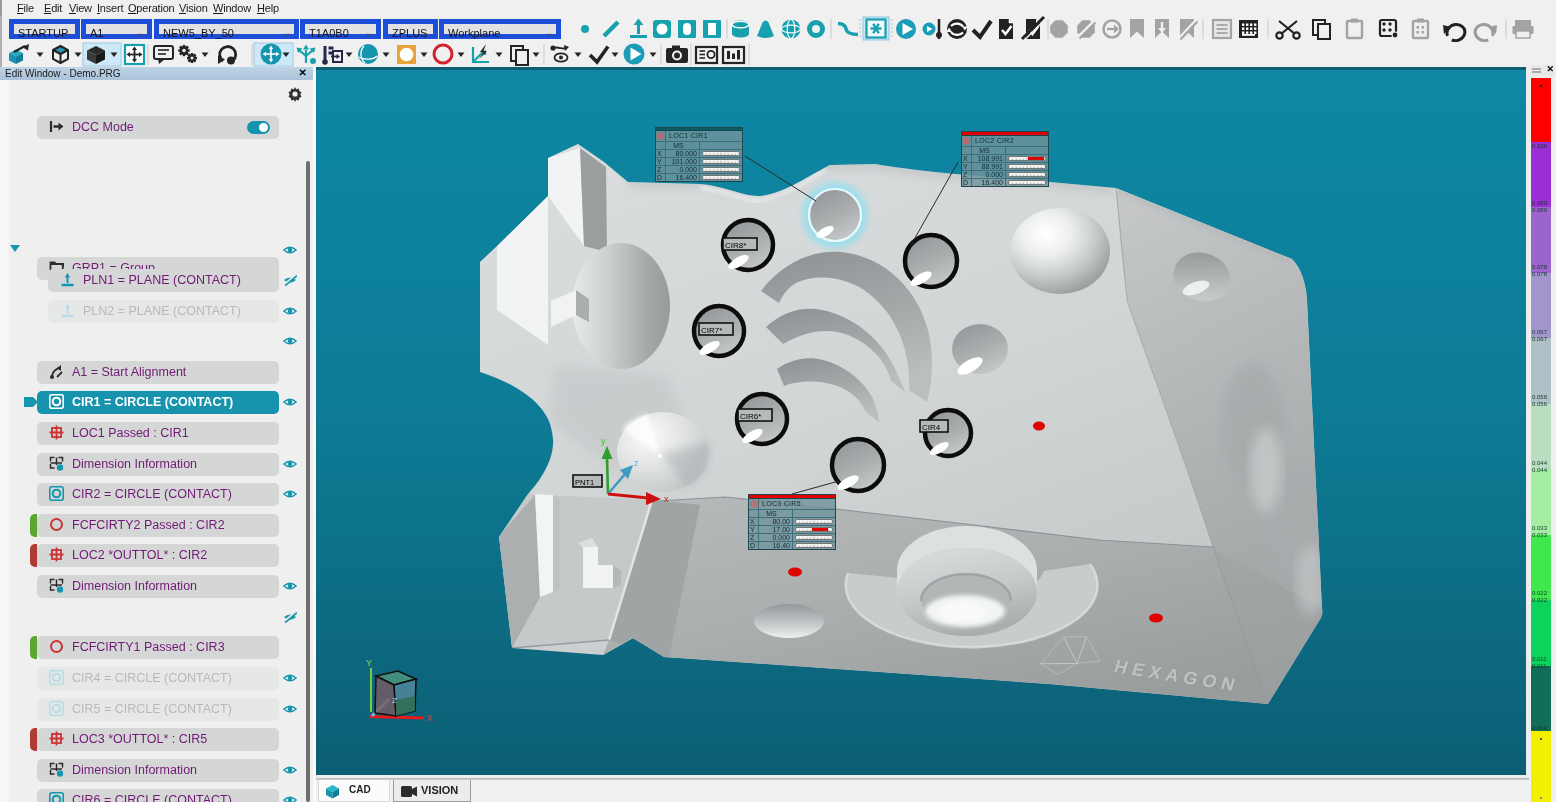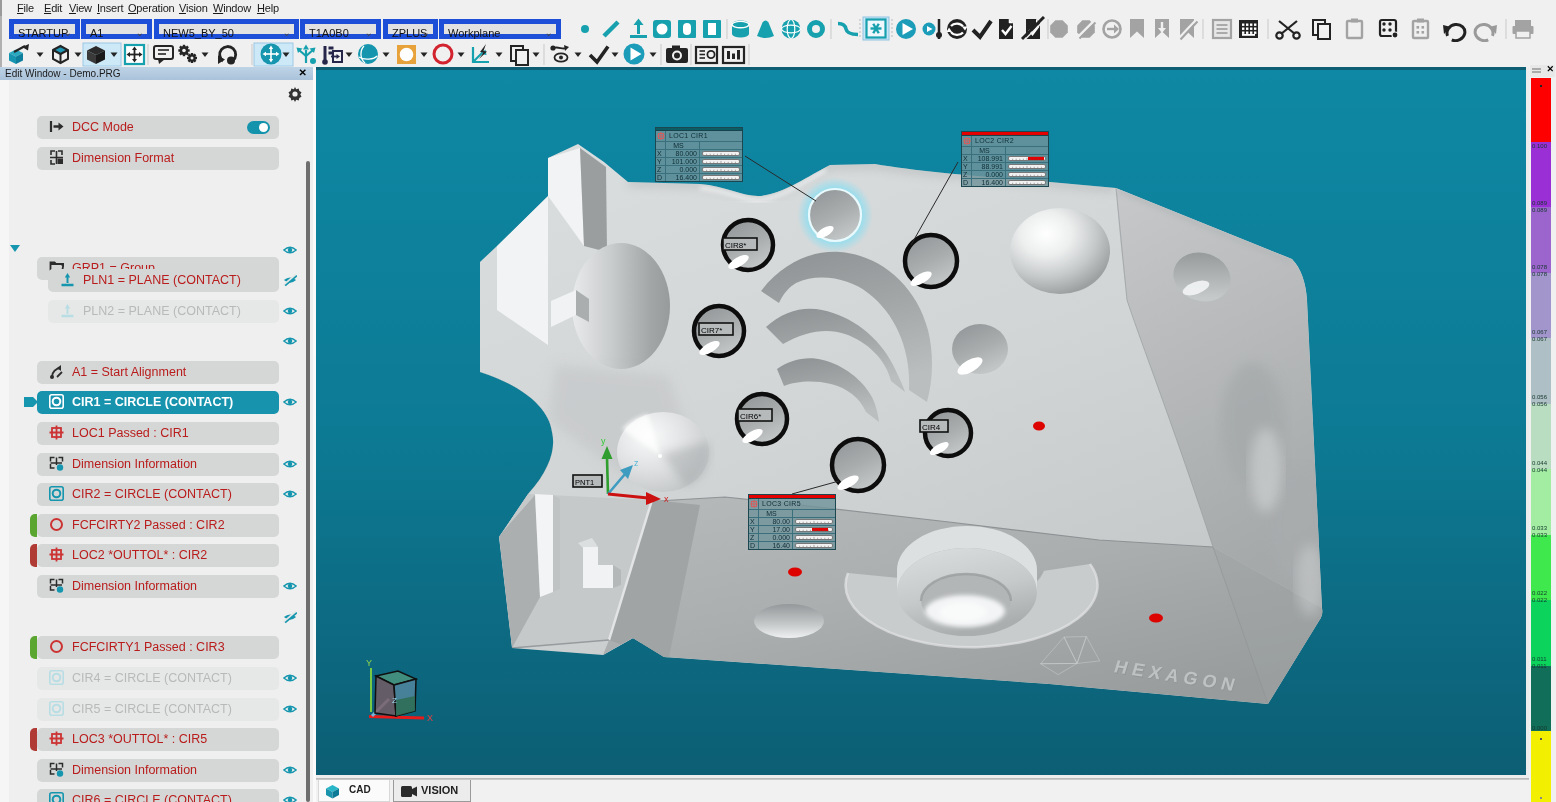--- a/index.html
+++ b/index.html
@@ -8,21 +8,21 @@
 #menubar span{position:absolute;top:2px}
 #menubar u{text-decoration:underline}
 #tb1{position:absolute;left:0;top:16px;width:1556px;height:26px;background:#f0f0f0;border-left:2px solid #b0b0b0}
 .combo{position:absolute;top:3px;height:20px;background:#e2e2e2;border:5px solid #1d4ed8;font-size:11px;color:#111;line-height:18px;padding-left:4px}
 .combo i{position:absolute;right:3px;top:0px;font-style:normal;color:#444;font-size:10px}
 #tb2{position:absolute;left:0;top:42px;width:1556px;height:25px;background:#f0f0f0;border-left:2px solid #b0b0b0}
 #panel{position:absolute;left:0;top:67px;width:364px;height:735px;background:#efefef;overflow:hidden}
 #ptitle{position:absolute;left:0;top:0;width:313px;height:13px;background:linear-gradient(#bed3e6,#aac3da);font-size:10px;color:#1a1a1a;padding:1px 0 0 5px}
 #ptitle b{font-weight:normal}
 .px{position:absolute;right:6px;top:0px;font-size:10px;color:#000;font-weight:bold}
-.row{position:absolute;left:37px;width:242px;height:23px;background:#d5d7d6;border-radius:5px;font-size:12.5px;color:#b91c1c;line-height:23px;white-space:nowrap;overflow:hidden}
+.row{position:absolute;left:37px;width:242px;height:23px;background:#d5d7d6;border-radius:5px;font-size:12.5px;color:#701a75;line-height:23px;white-space:nowrap;overflow:hidden}
 .row .ic{display:inline-block;width:15px;height:15px;vertical-align:-3px;margin:0 8px 0 12px}
 .row.ind{left:48px;width:231px}
 .row.dis{background:#e6e8e7;color:#b8bab9}
 .row.sel{background:#1793ae;color:#fff;font-weight:bold}
 .eye{position:absolute;left:283px;width:14px;height:14px}
 .cbar{position:absolute;width:7px;height:23px;border-radius:5px 0 0 5px}
 #scalep{position:absolute;left:1529px;top:63px;width:27px;height:739px;background:#f0f0f0}
 #tabbar{position:absolute;left:316px;top:779px;width:1213px;height:23px;background:#f1f1f1;border-top:1px solid #c9c9c9}
 .seg{position:absolute;left:2px;width:20px}
 .slab{position:absolute;left:2px;width:20px;font-size:6px;color:#15382e;line-height:6.5px;text-align:left;padding-left:1px}
@@ -329,30 +329,20 @@
 <svg style="position:absolute;left:24px;top:328px" width="14" height="14" viewBox="0 0 14 14">
       <polygon points="0,2 9,2 14,7 9,12 0,12" fill="#1596ae"></polygon>
     </svg>
 <div class="row" style="top:49px"><svg class="ic" viewBox="0 0 15 15">
         <line x1="2" y1="2" x2="2" y2="13" stroke="#2c2c2c" stroke-width="2.2"></line>
         <line x1="4.5" y1="7.5" x2="11" y2="7.5" stroke="#2c2c2c" stroke-width="2.6"></line>
         <polygon points="14.5,7.5 9.5,3.5 9.5,11.5" fill="#2c2c2c"></polygon>
       </svg>DCC Mode</div>
 <div style="position:absolute;left:247px;top:54px;width:23px;height:13px;border-radius:7px;background:#1493ad"></div>
     <div style="position:absolute;left:259px;top:56px;width:9px;height:9px;border-radius:50%;background:#fff"></div>
-<div class="row" style="top:80px"><svg class="ic" viewBox="0 0 15 15">
-        <g stroke="#2c2c2c" stroke-width="1.6" fill="none">
-          <path d="M6,1 h-4 v4"></path>
-          <path d="M9,1 h4 v4"></path>
-          <path d="M6,14 h-4 v-4"></path>
-          <line x1="7.5" y1="1" x2="7.5" y2="14"></line>
-          <line x1="1" y1="7.5" x2="14" y2="7.5"></line>
-        </g>
-        <rect x="8.5" y="8.5" width="5.5" height="5.5" fill="#2c2c2c"></rect>
-      </svg>Dimension Format</div>
 <div class="row" style="top:190px"><svg class="ic" viewBox="0 0 15 15">
         <path d="M1.5,4 v-1.5 h4 l1.5,1.5 h6.5 v2 M1.5,4 h13 l-1.5,8 h-11.5 Z" fill="none" stroke="#2c2c2c" stroke-width="1.8"></path>
       </svg>GRP1 = Group</div>
 <div style="position:absolute;left:0;top:176px;width:316px;height:14px">
       <svg class="eye" viewBox="0 0 16 14">
         <path d="M1,7 Q8,0.5 15,7 Q8,13.5 1,7 Z" fill="none" stroke="#1596ae" stroke-width="1.6"></path>
         <circle cx="8" cy="7" r="2.6" fill="#1596ae"></circle>
       </svg>
     </div>
 <div class="row ind" style="top:202px"><svg class="ic" viewBox="0 0 15 15">

